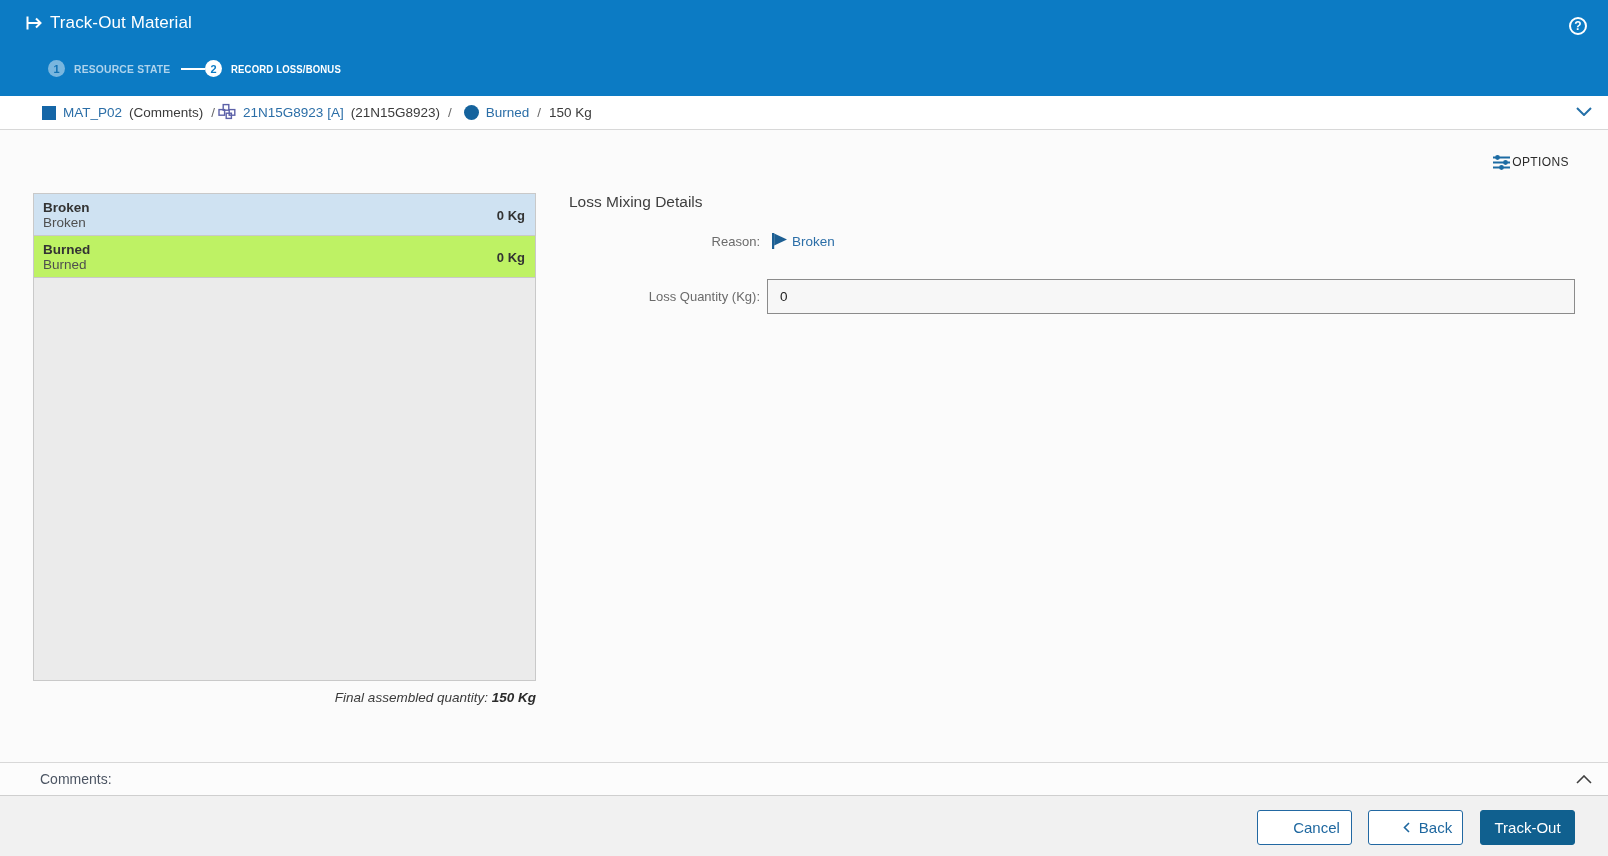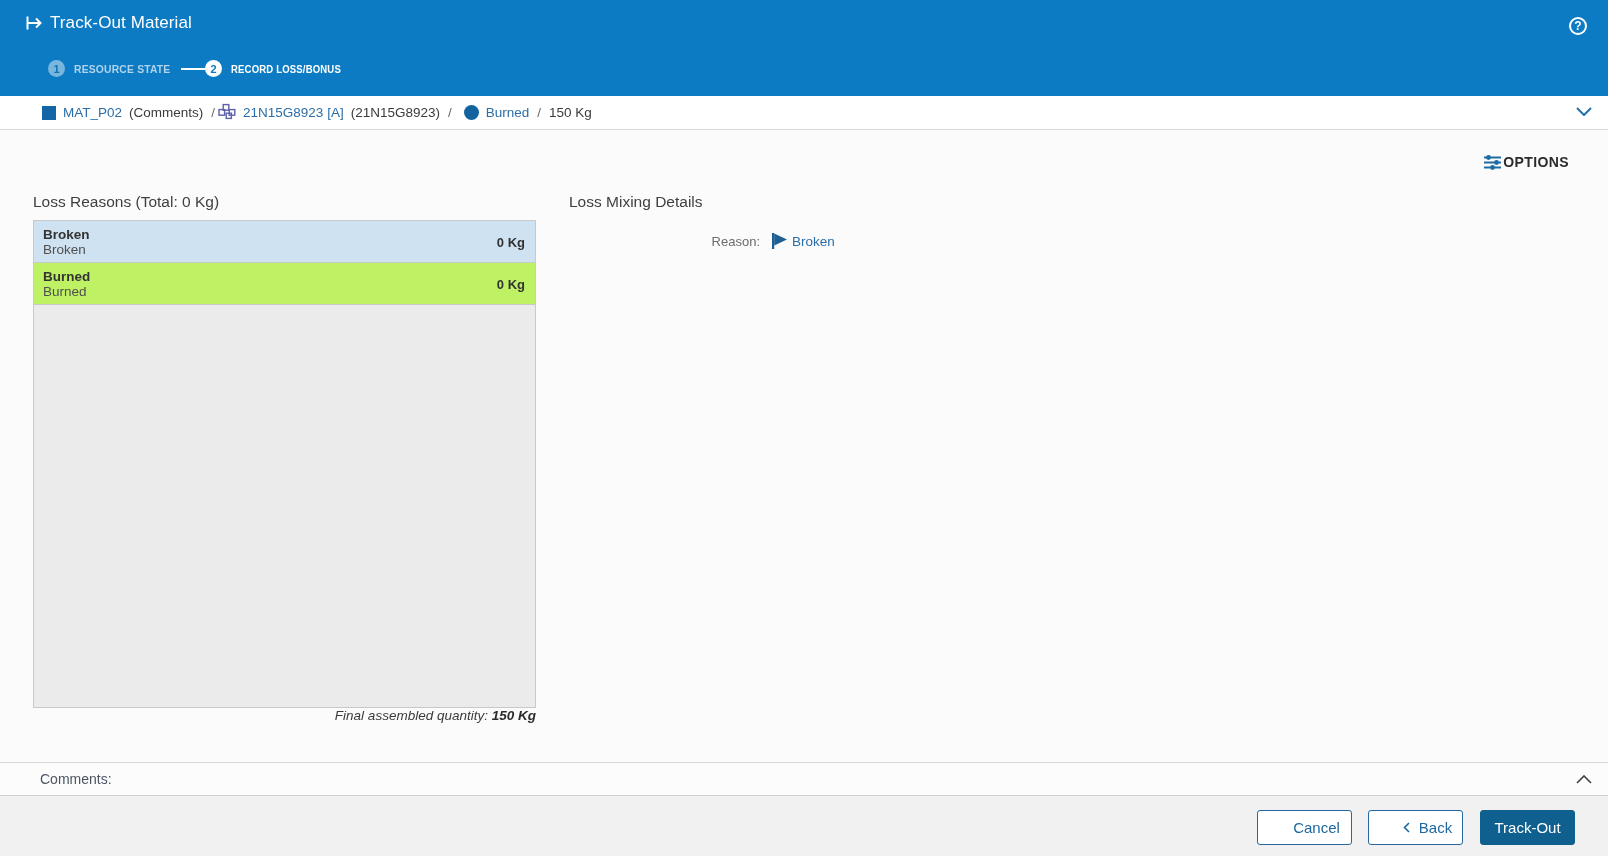--- a/index.html
+++ b/index.html
@@ -59,21 +59,21 @@
   .crumb-circle { width: 15px; height: 15px; border-radius: 50%; background: #15639d; margin-left: 11px; flex: none; }
   .crumb-chevron { position: absolute; right: 16px; top: 11px; width: 16px; height: 9px; cursor: pointer; }
 
   
   .content { position: absolute; top: 130px; left: 0; right: 0; height: 632px; background: #fbfbfb; }
   .options-row {
     position: absolute; top: 24px; right: 39px; height: 16px;
     display: flex; align-items: center; cursor: pointer;
   }
   .options-icon { width: 17px; height: 15px; margin-right: 2px; }
-  .options-label { font-size: 14px; font-weight: 700; color: #2b2b2b; letter-spacing: 0.4px; }
+  .options-label { font-size: 12px; font-weight: 400; color: #2b2b2b; letter-spacing: 0.4px; }
 
   .section-title { font-size: 15.5px; color: #3f3f3f; font-weight: 400; }
   .left-col { position: absolute; left: 33px; top: 63px; width: 503px; }
   .left-col .section-title { margin-bottom: 9px; }
   .reason-list {
     width: 503px; height: 488px; background: #ebebeb;
     border: 1px solid #c9c9c9; overflow: hidden;
   }
   .reason-row {
     height: 42px; padding: 5px 10px 0 9px; position: relative;
@@ -81,21 +81,21 @@
   }
   .reason-row.selected { background: #cfe2f2; }
   .reason-name { font-size: 13.5px; font-weight: 700; color: #333333; line-height: 17px; }
   .reason-desc { font-size: 13.5px; font-weight: 400; color: #4f4f4f; line-height: 14px; }
   .reason-qty {
     position: absolute; right: 10px; top: 0; height: 42px;
     display: flex; align-items: center;
     font-size: 13px; font-weight: 700; color: #333333;
   }
   .final-qty {
-    width: 503px; text-align: right; 
+    width: 503px; text-align: right; margin-top: 9px;
     font-size: 13.5px; font-style: italic; color: #3b3b3b;
   }
   .final-qty b { font-weight: 700; color: #2b2b2b; }
 
   .right-col { position: absolute; left: 569px; top: 63px; right: 33px; }
   .right-col .section-title { margin-bottom: 20px; }
   .detail-row { display: flex; align-items: center; }
   .detail-label {
     width: 191px; text-align: right; font-size: 13px; color: #6b6b6b; flex: none;
   }
@@ -188,21 +188,20 @@
         <circle cx="4.5" cy="2.5" r="2.4" fill="#1c6ba3"></circle>
         <line x1="0" y1="7.5" x2="17" y2="7.5" stroke="#1c6ba3" stroke-width="2"></line>
         <circle cx="12.5" cy="7.5" r="2.4" fill="#1c6ba3"></circle>
         <line x1="0" y1="12.5" x2="17" y2="12.5" stroke="#1c6ba3" stroke-width="2"></line>
         <circle cx="8.5" cy="12.5" r="2.4" fill="#1c6ba3"></circle>
       </svg>
       <span class="options-label">OPTIONS</span>
     </div>
 
     <div class="left-col">
-      <div class="section-title">Loss Reasons (Total: 0 Kg)</div>
       <div class="reason-list">
         <div class="reason-row selected">
           <div class="reason-name">Broken</div>
           <div class="reason-desc">Broken</div>
           <div class="reason-qty">0 Kg</div>
         </div>
         <div class="reason-row">
           <div class="reason-name">Burned</div>
           <div class="reason-desc">Burned</div>
           <div class="reason-qty">0 Kg</div>
@@ -217,20 +216,24 @@
     <div class="right-col">
       <div class="section-title">Loss Mixing Details</div>
       <div class="detail-row reason-value-row">
         <div class="detail-label">Reason:</div>
         <svg class="flag-icon" viewBox="0 0 18 18">
           <rect x="2" y="1" width="2.2" height="16" fill="#1d5f93"></rect>
           <path d="M4.2 1.6 L17 7.6 L4.2 13.6 Z" fill="#1d5f93"></path>
         </svg>
         <span class="reason-value">Broken</span>
       </div>
+      <div class="detail-row">
+        <div class="detail-label">Loss Quantity (Kg):</div>
+        <input class="qty-input" type="text" value="0" style="">
+      </div>
     </div>
   </div>
 
   <div class="comments-bar">
     <div class="comments-label">Comments:</div>
     <svg class="comments-chevron" viewBox="0 0 16 9">
       <path d="M1 8 L8 1 L15 8" stroke="#404040" stroke-width="1.6" fill="none"></path>
     </svg>
   </div>
 

